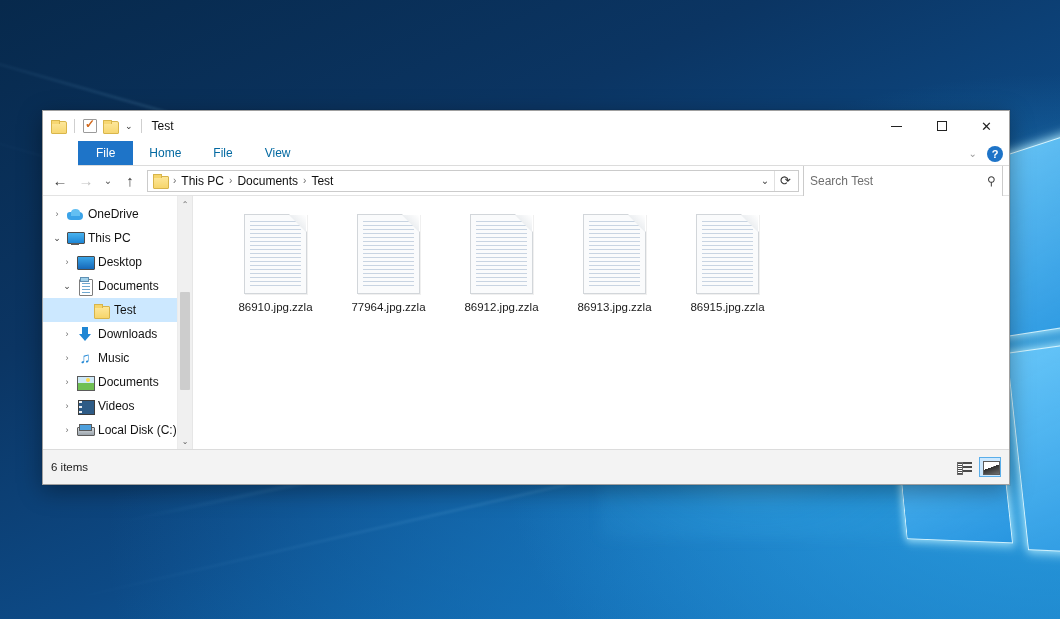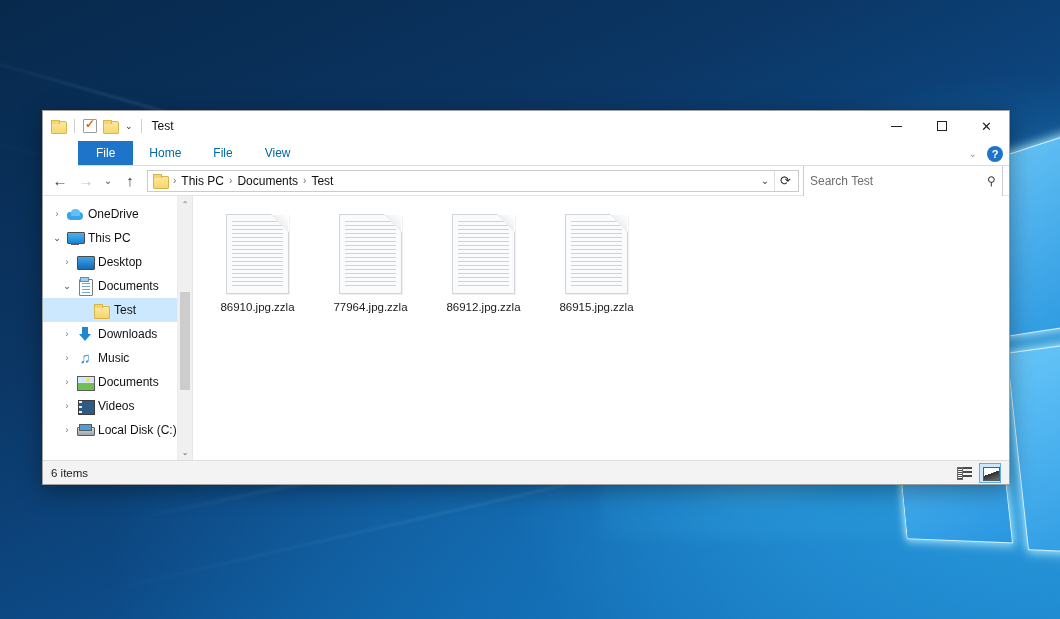--- a/index.html
+++ b/index.html
@@ -269,21 +269,21 @@
     height: 16px; display: flex; align-items: center; justify-content: center;
     font-size: 8px; color: #606060; background: #f0f0f0;
   }
   .sb-arrow.bot { position: absolute; bottom: 0; left: 0; right: 0; }
   .sb-thumb {
     position: absolute; left: 2px; right: 2px; top: 96px; height: 98px;
     background: #cdcdcd; border-radius: 1px;
   }
 
   
-  .content { flex: 1; background: #fff; position: relative; padding: 14px 0 0 8px; }
+  .content { flex: 1; background: #fff; position: relative; padding: 14px 0 0 26px; }
   .filegrid { display: flex; flex-wrap: wrap; gap: 0; }
   .fileitem {
     width: 113px; display: flex; flex-direction: column; align-items: center;
     padding-top: 2px;
   }
   .fileicon-wrap { padding: 2px; }
   .fileicon {
     width: 63px; height: 80px; position: relative;
     background: #fafbfc;
     border: 1px solid #d2d6da;
@@ -305,21 +305,21 @@
     background: #ffffff;
     clip-path: polygon(100% 0, 0 0, 100% 100%);
   }
   .filename {
     margin-top: 5px; font-size: 11.5px; color: #1b1b1b;
     text-align: center; white-space: nowrap;
   }
 
   
   .statusbar {
-    height: 24px; background: #f3f3f3; border-top: 1px solid #dcdcdc;
+    height: 35px; background: #f3f3f3; border-top: 1px solid #dcdcdc;
     display: flex; align-items: center; padding: 0 8px;
     font-size: 11.5px; color: #1b1b1b; justify-content: space-between;
   }
   .viewbtns { display: flex; align-items: center; gap: 4px; }
   .vbtn {
     width: 22px; height: 20px; display: flex; align-items: center; justify-content: center;
   }
   .vbtn.active { background: #cce8ff; border: 1px solid #5aaeea; }
   .vb-details { width: 15px; height: 11px; position: relative; }
   .vb-details::before {
@@ -524,20 +524,30 @@
             <div class="fileicon-wrap">
               <div class="fileicon">
                 <div class="lines"></div>
                   <div class="corner-mask"></div>
                   <div class="fold-tri"></div>
               </div>
             </div>
             <div class="filename">86912.jpg.zzla</div>
           </div>
 
+          <div class="fileitem">
+            <div class="fileicon-wrap">
+              <div class="fileicon">
+                <div class="lines"></div>
+                  <div class="corner-mask"></div>
+                  <div class="fold-tri"></div>
+              </div>
+            </div>
+            <div class="filename">86913.jpg.zzla</div>
+          </div>
 
 
           <div class="fileitem">
             <div class="fileicon-wrap">
               <div class="fileicon">
                 <div class="lines"></div>
                   <div class="corner-mask"></div>
                   <div class="fold-tri"></div>
               </div>
             </div>

